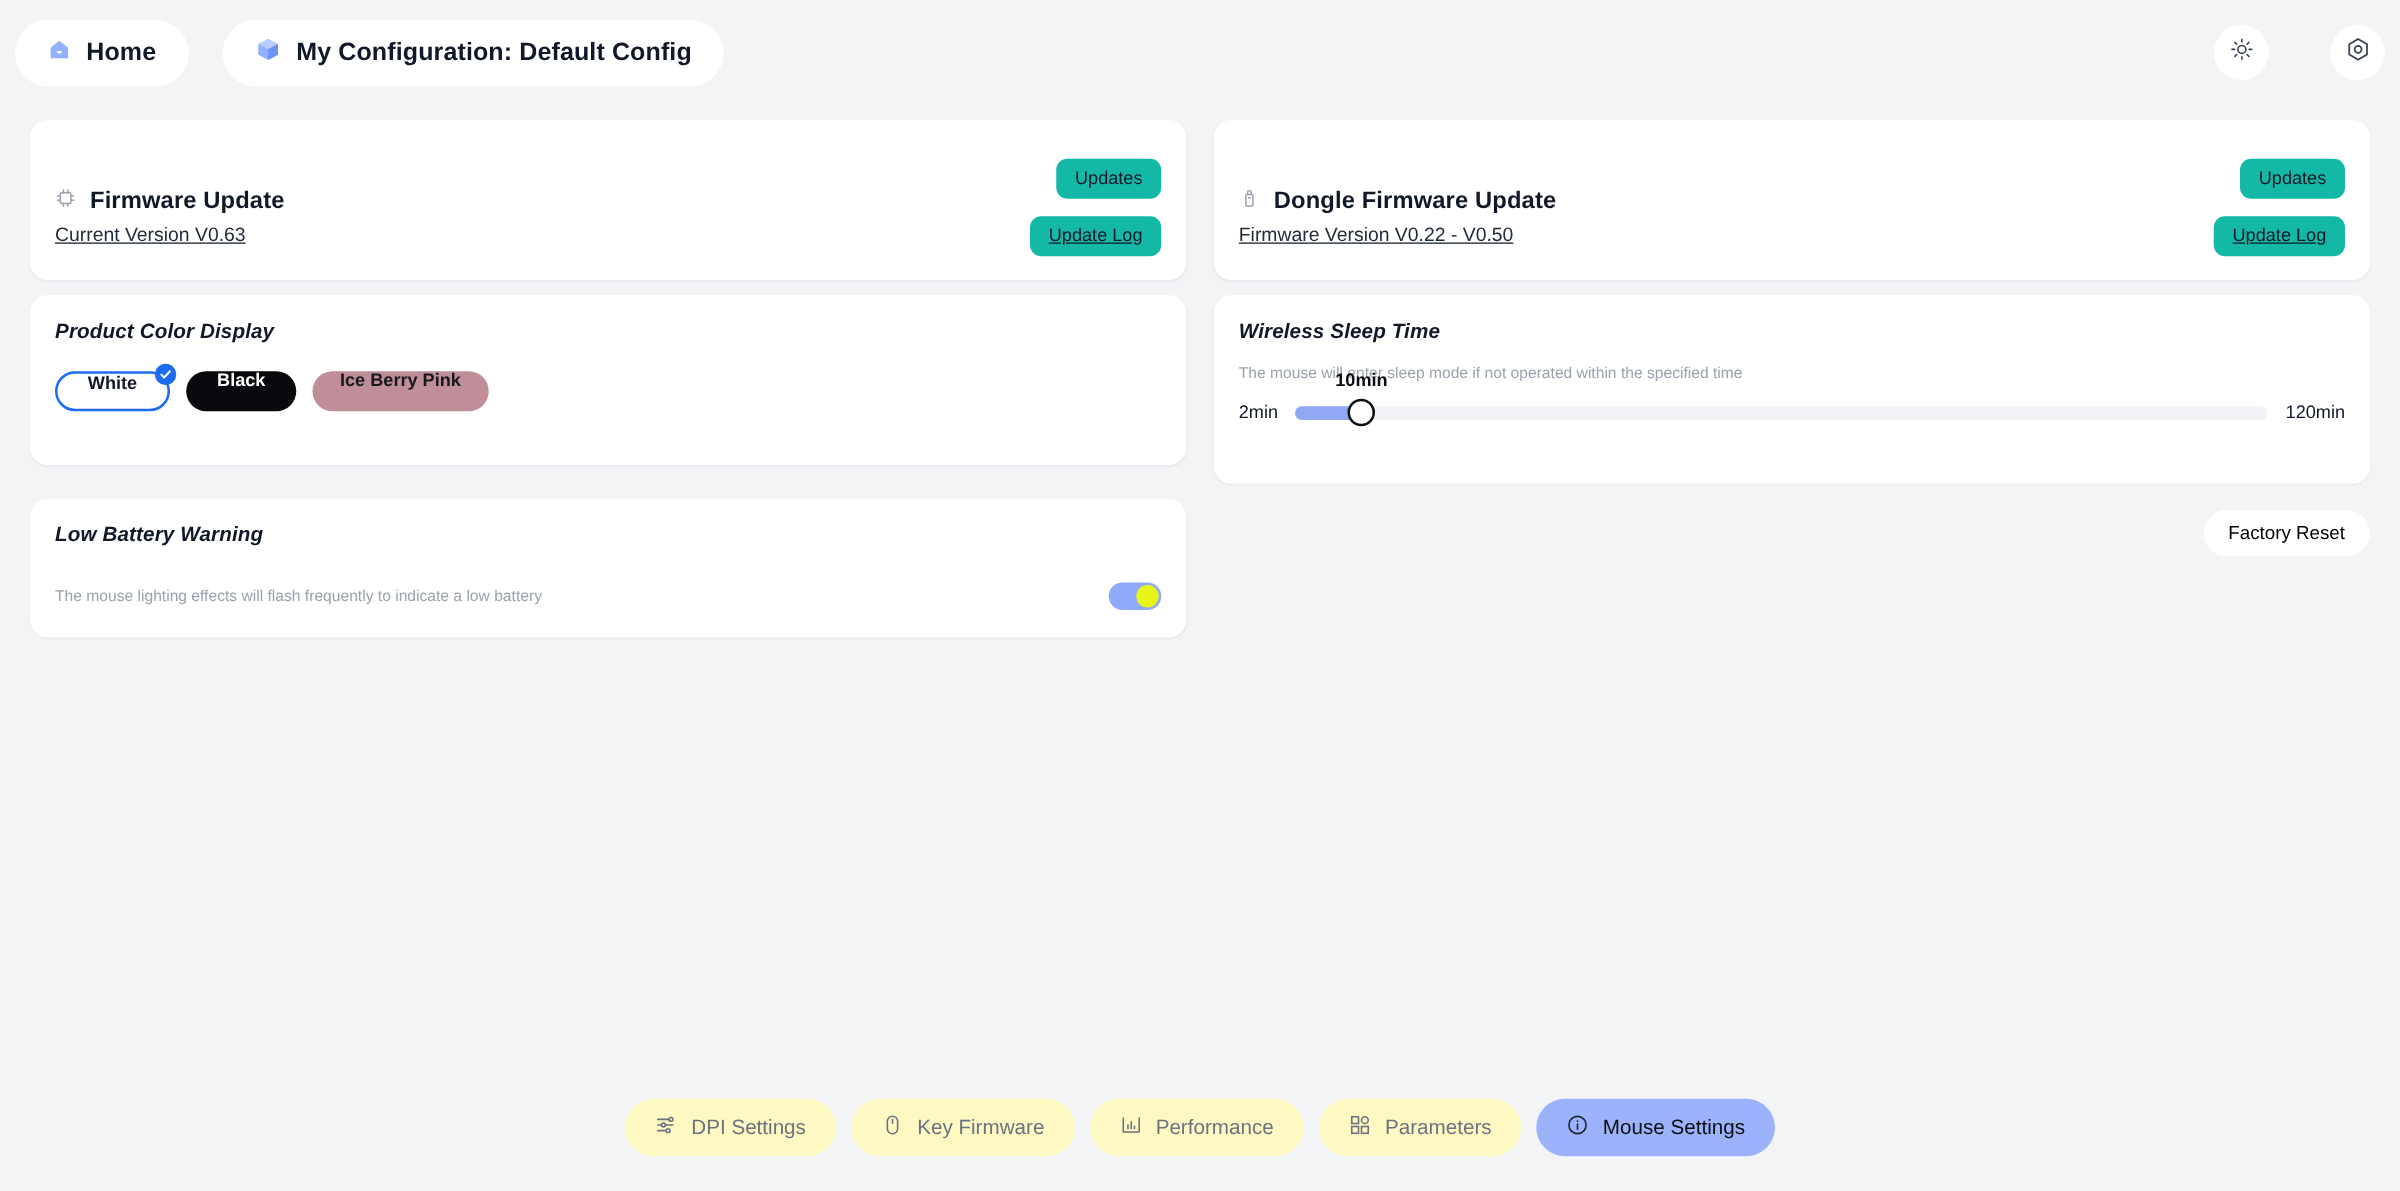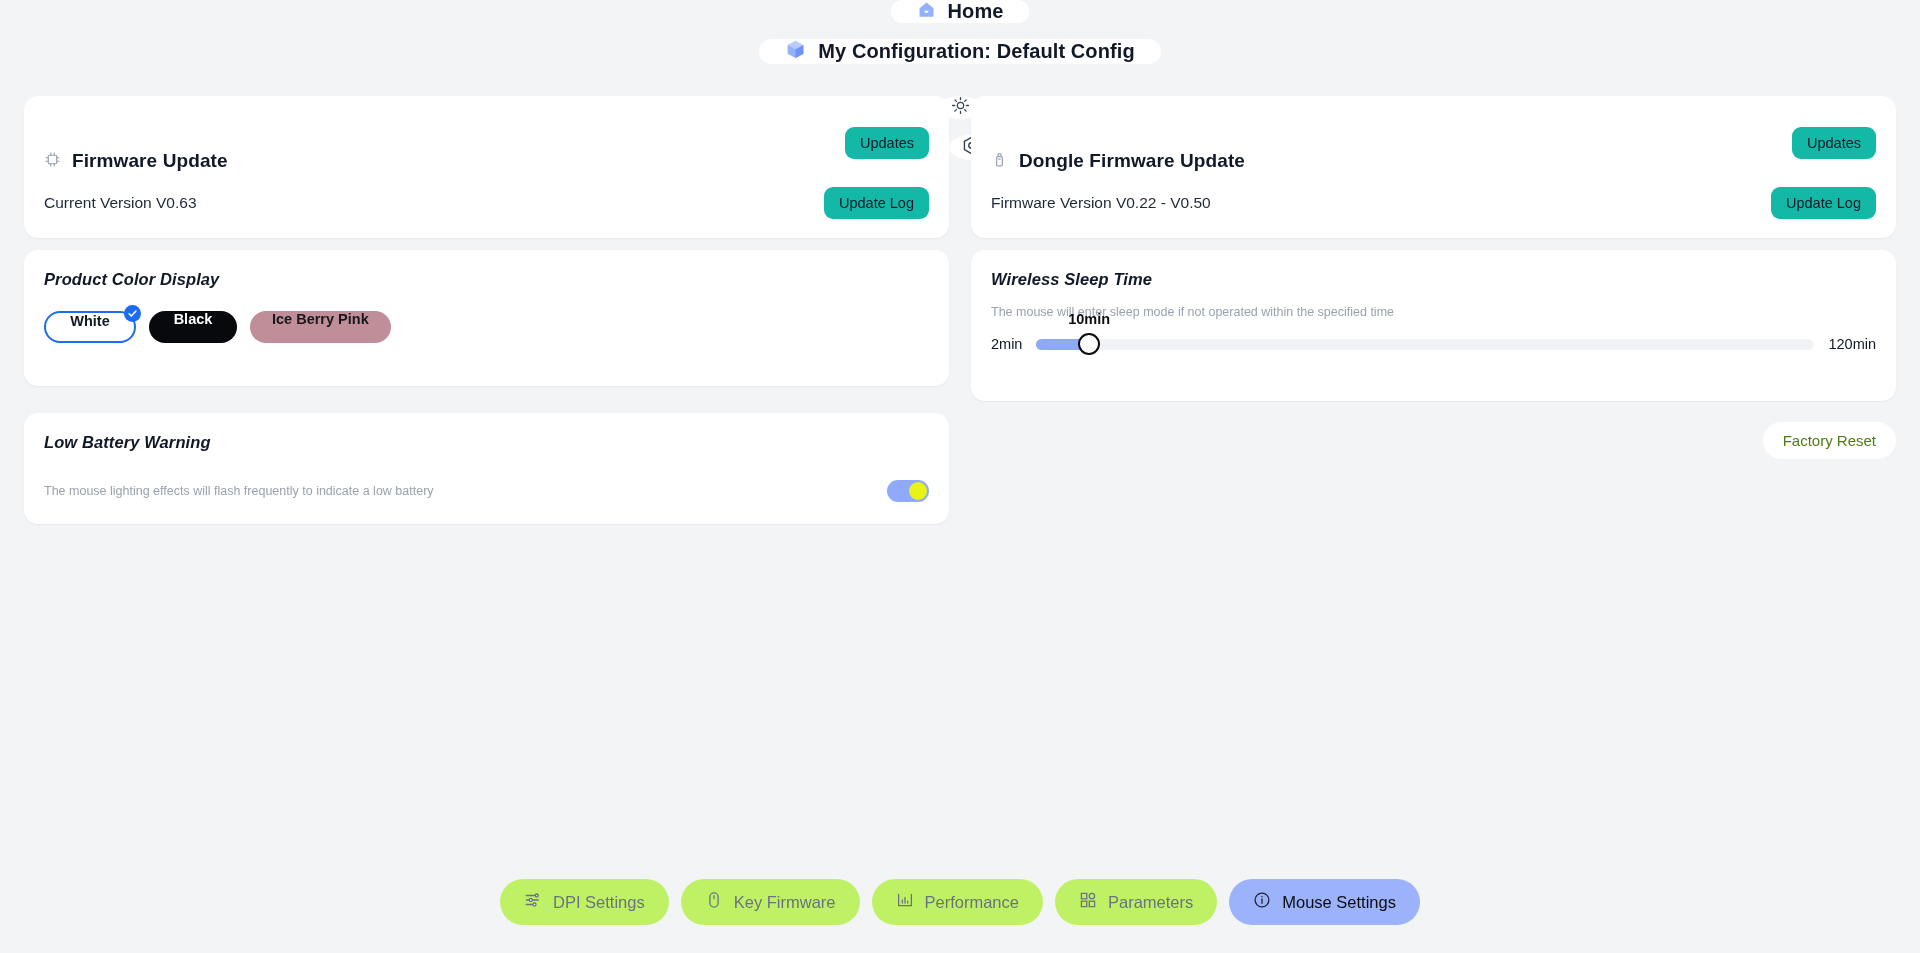--- a/index.html
+++ b/index.html
@@ -16,23 +16,22 @@
     color: #111827;
     -webkit-font-smoothing: antialiased;
     position: relative;
   }
 
   
   .topbar {
     height: 84px;
     display: flex;
     align-items: center;
-    padding: 0 24px;
-    gap: 16px;
-    flex-direction: column;
+    padding: 0 12px;
+    gap: 27px;
   }
 
   .pill {
     background: #ffffff;
     border-radius: 999px;
     display: flex;
     align-items: center;
     gap: 12px;
     height: 53px;
     padding: 0 26px;
@@ -104,22 +103,22 @@
     font-size: 14.5px;
     font-family: inherit;
     color: #111827;
     cursor: pointer;
     white-space: nowrap;
   }
   .fw-sub {
     display: flex;
     align-items: center;
     justify-content: space-between;
-    margin-top: 14px;
     min-height: 34px;
+    text-decoration: underline;
   }
   .fw-version {
     font-size: 15.5px;
     color: #1f2937;
   }
 
   
   .color-card { padding: 20px 20px 26px 20px; min-height: 136px; }
   .sect-title {
     font-size: 16.5px;
@@ -275,38 +274,38 @@
     justify-content: flex-end;
     padding-top: 9px;
   }
   .white-pill-btn {
     background: #ffffff;
     border: none;
     border-radius: 999px;
     padding: 10px 20px;
     font-size: 15px;
     font-family: inherit;
-    color: #4d7c0f;
+    color: #000000;
     cursor: pointer;
     white-space: nowrap;
   }
 
   
   .bottomnav {
     position: absolute;
     left: 0;
     right: 0;
     bottom: 28px;
     display: flex;
     justify-content: center;
     align-items: center;
     gap: 12px;
   }
   .navbtn {
-    background: #bef264;
+    background: #fef9c3;
     border-radius: 999px;
     height: 46px;
     display: flex;
     align-items: center;
     gap: 11px;
     padding: 0 24px;
     cursor: pointer;
     user-select: none;
   }
   .navbtn-label {

